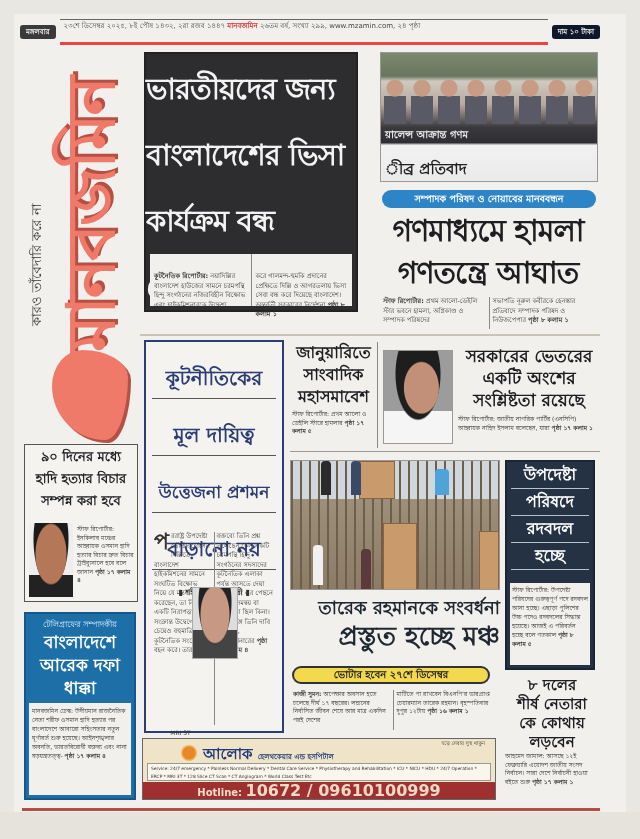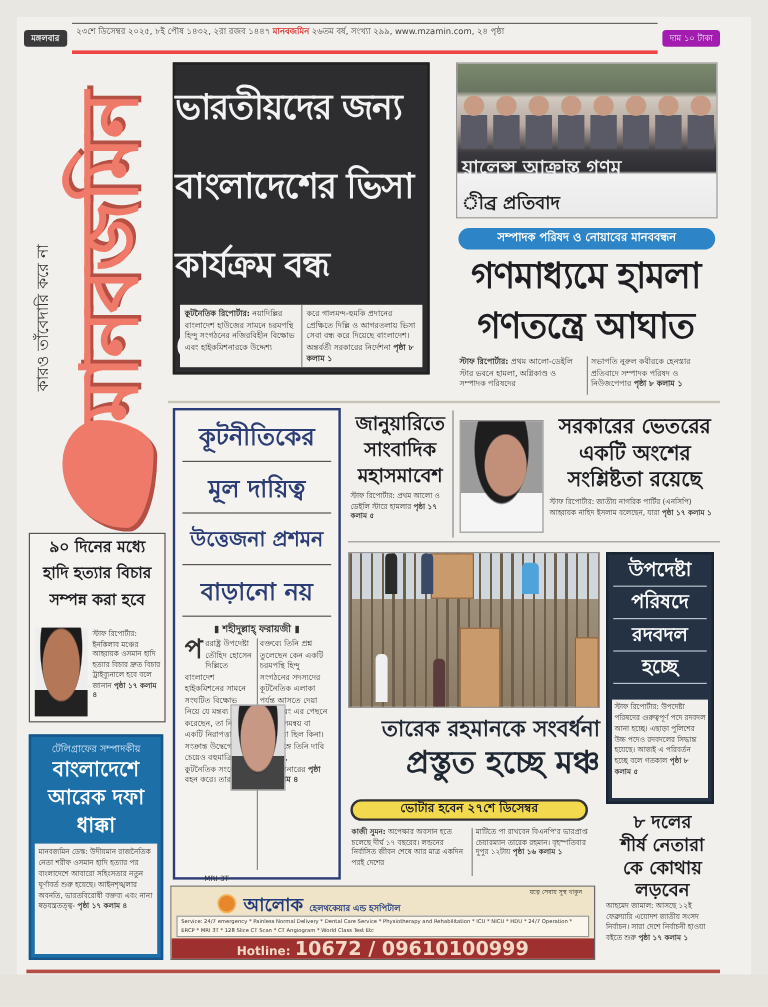--- a/index.html
+++ b/index.html
@@ -19,22 +19,22 @@
     position: absolute; left: 20px; top: 24px; width: 580px; height: 16px;
     display: flex; align-items: center; font-size: 7px; color: #444;
   }
   .day-pill {
     background: #3a3a3a; color: #f0f0f0; padding: 2px 6px; border-radius: 3px;
     font-weight: bold; height: 14px; line-height: 10px; margin-right: 4px;
   }
   .date-text { flex: 1; white-space: nowrap; overflow: hidden; border-top: 1px solid #666; border-bottom: 3px solid #ef4444; height: 26px; line-height: 12px; padding-left: 4px; }
   .date-text .brand-mini { color: #d33; font-weight: bold; }
   .price-pill {
-    background: #a21caf; color: #f0f0f0; padding: 2px 6px; border-radius: 3px;
-    font-weight: normal; height: 14px; line-height: 10px; margin-left: 4px;
+    background: #0f172a; color: #f0f0f0; padding: 2px 6px; border-radius: 3px;
+    font-weight: bold; height: 14px; line-height: 10px; margin-left: 4px;
   }
   
   .masthead {
     position: absolute; left: 22px; top: 50px; width: 118px; height: 388px;
   }
   .logo-text {
     position: absolute; left: 34px; top: 0; width: 72px; height: 330px;
     writing-mode: vertical-rl; transform: rotate(180deg);
     font-size: 66px; font-weight: bold; color: #f07a6a;
     text-shadow: 3px 3px 0 #b55045; letter-spacing: -2px; line-height: 72px;
@@ -56,32 +56,32 @@
     background: #2d2d2f; border: 2px solid #222;
   }
   .lead-headline {
     color: #f3f3f3; font-weight: bold; font-size: 29px; line-height: 66px;
     padding-top: 2px; letter-spacing: -1px;
   }
   .lead-body {
     position: absolute; left: 4px; bottom: 4px; right: 4px; height: 52px;
     background: #f1f0ec; display: flex; font-size: 6.5px; line-height: 9.5px; color: #333;
   }
-  .lead-body .col { flex: 1; padding: 3px 4px; }
+  .lead-body .col { flex: 1; padding: 18px 4px; }
   .lead-body .col + .col { border-left: 1px solid #888; }
   .byline-inline { font-weight: bold; }
   .ref { font-weight: bold; }
   
   .photo-protest {
     position: absolute; left: 380px; top: 52px; width: 218px; height: 130px;
     background: linear-gradient(180deg,#7b8a6e 0%,#6a7560 18%,#cfcac0 22%,#b9a9a0 40%,#3a3a3e 58%,#2e2e33 70%,#f2f2f2 72%,#eaeaea 100%);
     border: 1px solid #999; overflow: hidden;
   }
   .banner-text-1 {
-    position: absolute; left: 4px; top: 74px; color: #eee; font-size: 16px; font-weight: bold;
+    position: absolute; left: 4px; top: 74px; color: #eee; font-size: 10px; font-weight: bold;
   }
   .banner-text-2 {
     position: absolute; left: 4px; top: 104px; color: #222; font-size: 15px; font-weight: bold;
   }
   .people-row { position: absolute; left: 0; top: 25px; width: 100%; height: 50px; display: flex; justify-content: space-around; }
   .person { width: 22px; height: 46px; background: radial-gradient(circle at 50% 22%, #c89c84 0 8px, transparent 9px), linear-gradient(180deg, transparent 0 18px, #5a5a66 18px); }
   
   .pill-label {
     position: absolute; left: 382px; top: 190px; width: 214px; height: 18px;
     background: #2d84c6; color: #fff; border-radius: 9px;
@@ -100,21 +100,21 @@
   .media-body .col + .col { border-left: 1px solid #888; }
   
   .hr-mid { position: absolute; left: 140px; top: 334px; width: 460px; height: 2px; background: #c8c4b8; }
   
   .diplo {
     position: absolute; left: 144px; top: 340px; width: 140px; height: 393px;
     border: 2px solid #2c3c74; background: #f4f3ef;
   }
   .diplo-hl {
     color: #2c3c74; font-weight: bold; font-size: 20px; text-align: center;
-    line-height: 40px; border-bottom: 1px solid #555; margin: 2px 6px;
+    line-height: 40px; border-bottom: 1px solid #555; margin: 16px 6px;
   }
   .diplo-author { text-align: center; font-size: 8px; font-weight: bold; color: #333; margin-top: 4px; }
   .diplo-body {
     position: absolute; left: 6px; top: 190px; right: 6px; bottom: 6px;
     font-size: 6.5px; line-height: 9.5px; color: #333; display: flex;
   }
   .diplo-body .col { flex: 1; padding: 0 2px; }
   .diplo-body .col + .col { border-left: 1px solid #888; }
   .diplo-photo {
     position: absolute; left: 46px; top: 245px; width: 46px; height: 72px;

